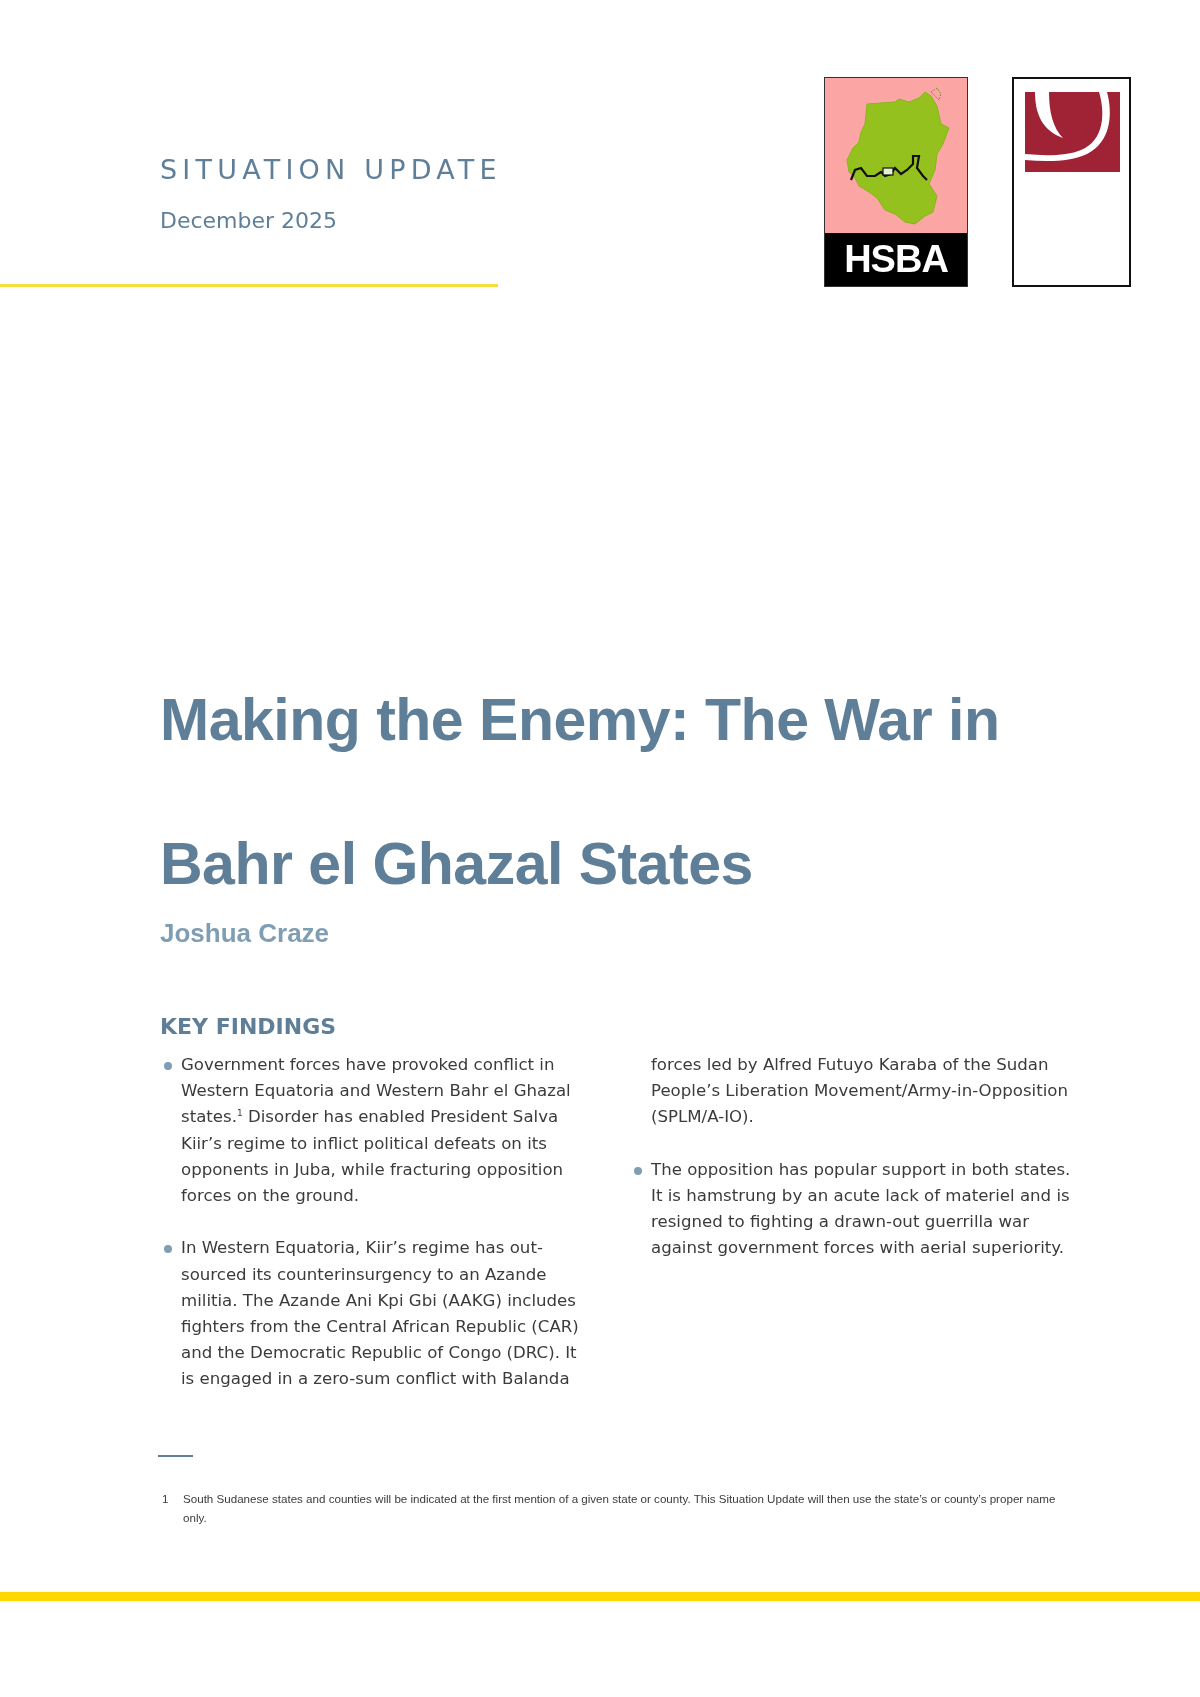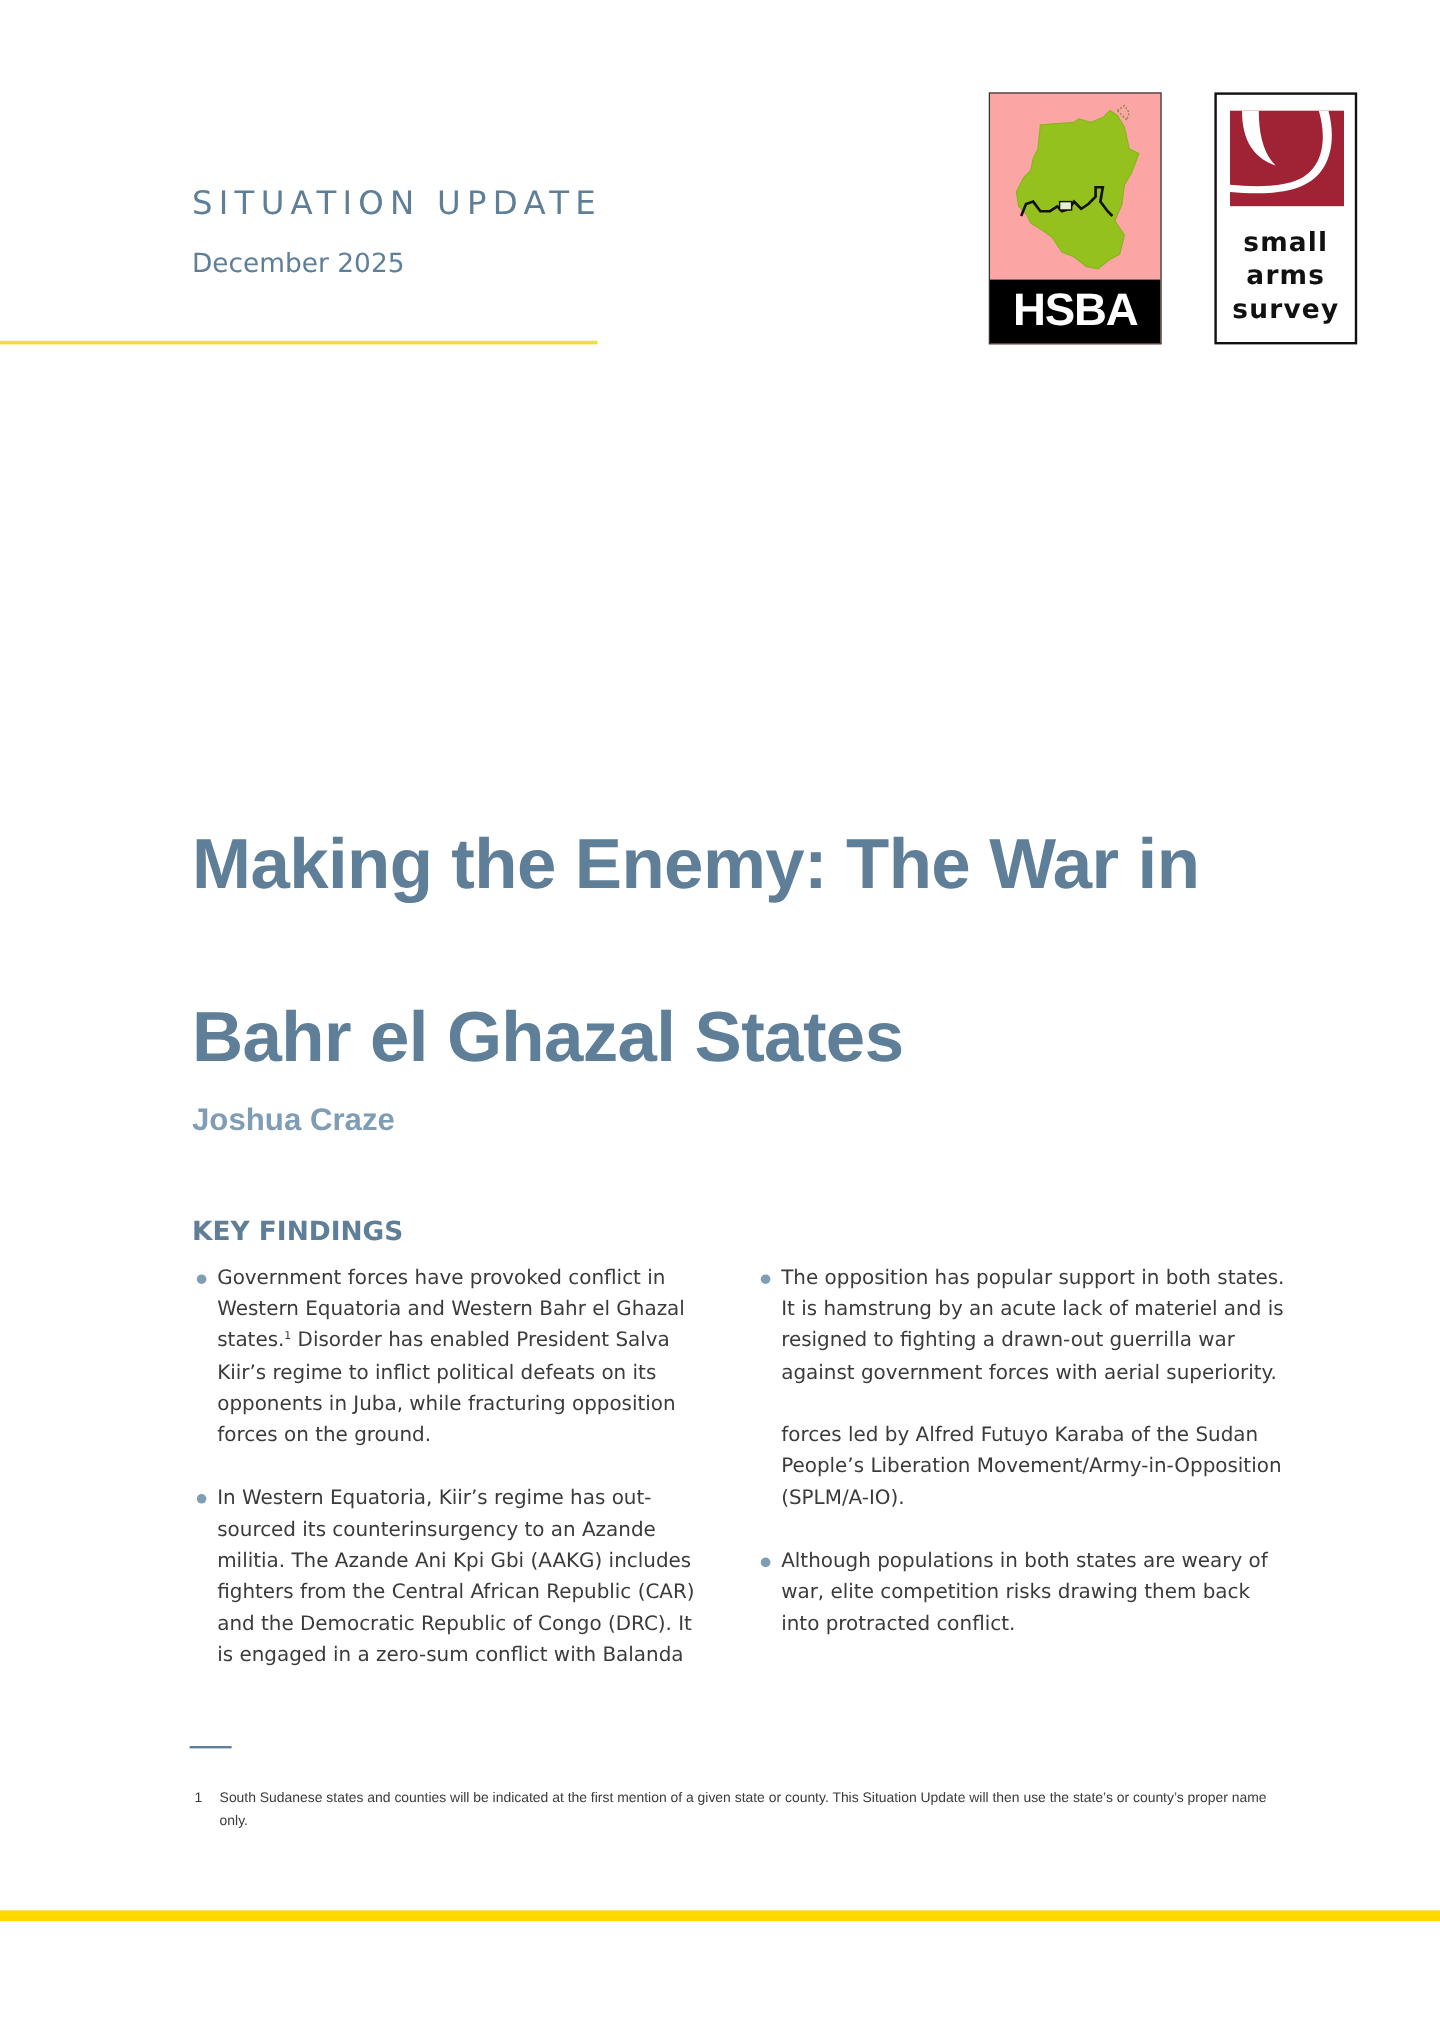--- a/index.html
+++ b/index.html
@@ -70,25 +70,20 @@
   </svg>
   <div class="hsba-band">HSBA</div>
 </div>
 
 <div class="abs sas-logo">
   <svg class="sas-mark" viewBox="0 0 95 80">
     <rect x="0" y="0" width="95" height="80" fill="#a02235"></rect>
     <path d="M10 0 C 10 28, 22 40, 38 46 C 28 36, 24 20, 24 0 Z" fill="#ffffff"></path>
     <path d="M74 0 C 80 20, 80 48, 56 58 C 42 64, 20 64, 0 62 L 0 68 C 22 70, 46 70, 62 62 C 86 50, 88 22, 82 0 Z" fill="#ffffff"></path>
   </svg>
-  <div class="sas-text">
-    <span>small</span>
-    <span>arms</span>
-    <span>survey</span>
-  </div>
 </div>
 
 <h1 class="abs title" style="margin:0;">
   <span>Making the Enemy: The War in</span><br>
   <br>
   <span>Bahr el Ghazal States</span>
 </h1>
 
 <div class="abs author">Joshua Craze</div>
 
@@ -99,30 +94,26 @@
     <span class="bullet"></span>
     <span>Government forces have provoked conflict in Western Equatoria and Western Bahr el Ghazal states.</span><sup>1</sup><span> Disorder has enabled President Salva Kiir’s regime to inflict political defeats on its opponents in Juba, while fracturing opposition forces on the ground.</span>
   </div>
   <div class="finding">
     <span class="bullet"></span>
     <span>In Western Equatoria, Kiir’s regime has out-sourced its counterinsurgency to an Azande militia. The Azande Ani Kpi Gbi (AAKG) includes fighters from the Central African Republic (CAR) and the Democratic Republic of Congo (DRC). It is engaged in a zero-sum conflict with Balanda</span>
   </div>
 </div>
 
 <div class="abs col col-right">
-  <div class="finding">
-    <span class="bullet"></span>
-    <span>The opposition has popular support in both states. It is hamstrung by an acute lack of materiel and is resigned to fighting a drawn-out guerrilla war against government forces with aerial superiority.</span>
-  </div>
   <div class="finding cont">
     <span>forces led by Alfred Futuyo Karaba of the Sudan People’s Liberation Movement/Army-in-Opposition (SPLM/A-IO).</span>
   </div>
   <div class="finding">
     <span class="bullet"></span>
-    <span>Although populations in both states are weary of war, elite competition risks drawing them back into protracted conflict.</span>
+    <span>The opposition has popular support in both states. It is hamstrung by an acute lack of materiel and is resigned to fighting a drawn-out guerrilla war against government forces with aerial superiority.</span>
   </div>
 </div>
 
 <div class="abs fn-rule"></div>
 
 <div class="abs footnote">
   <span class="fn-num">1</span>
   <span class="fn-text">South Sudanese states and counties will be indicated at the first mention of a given state or county. This Situation Update will then use the state’s or county’s proper name only.</span>
 </div>
 

